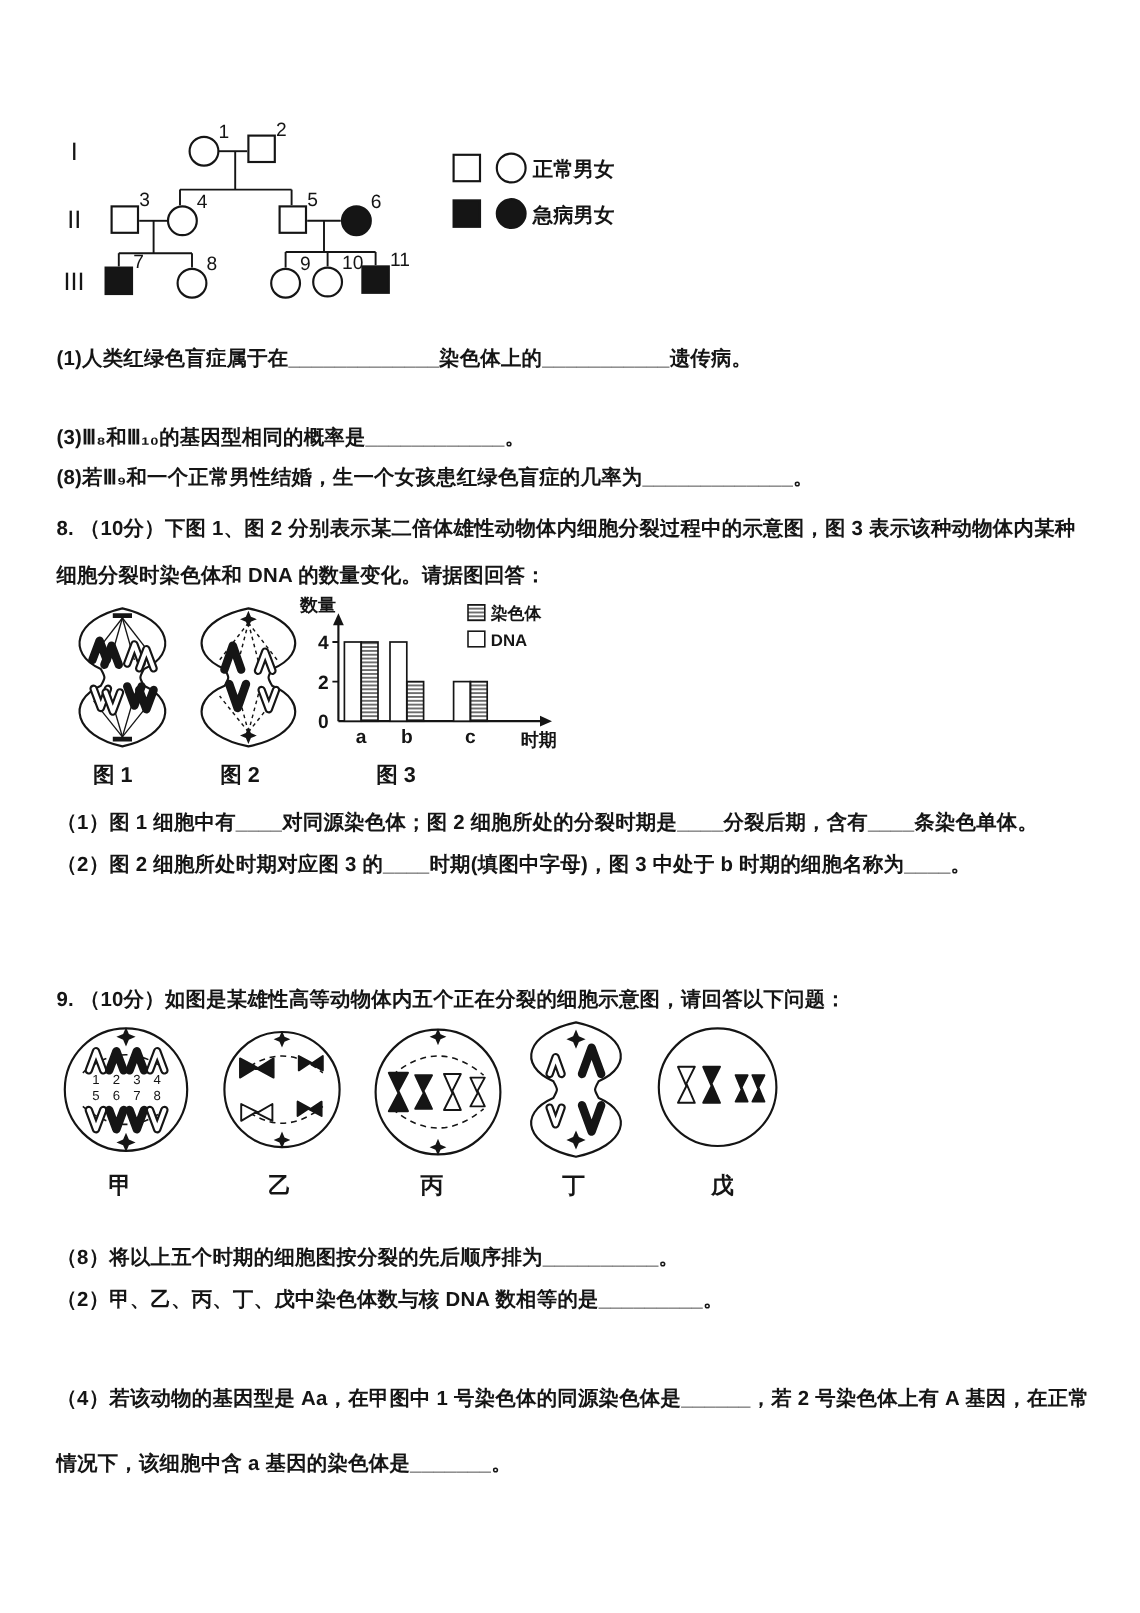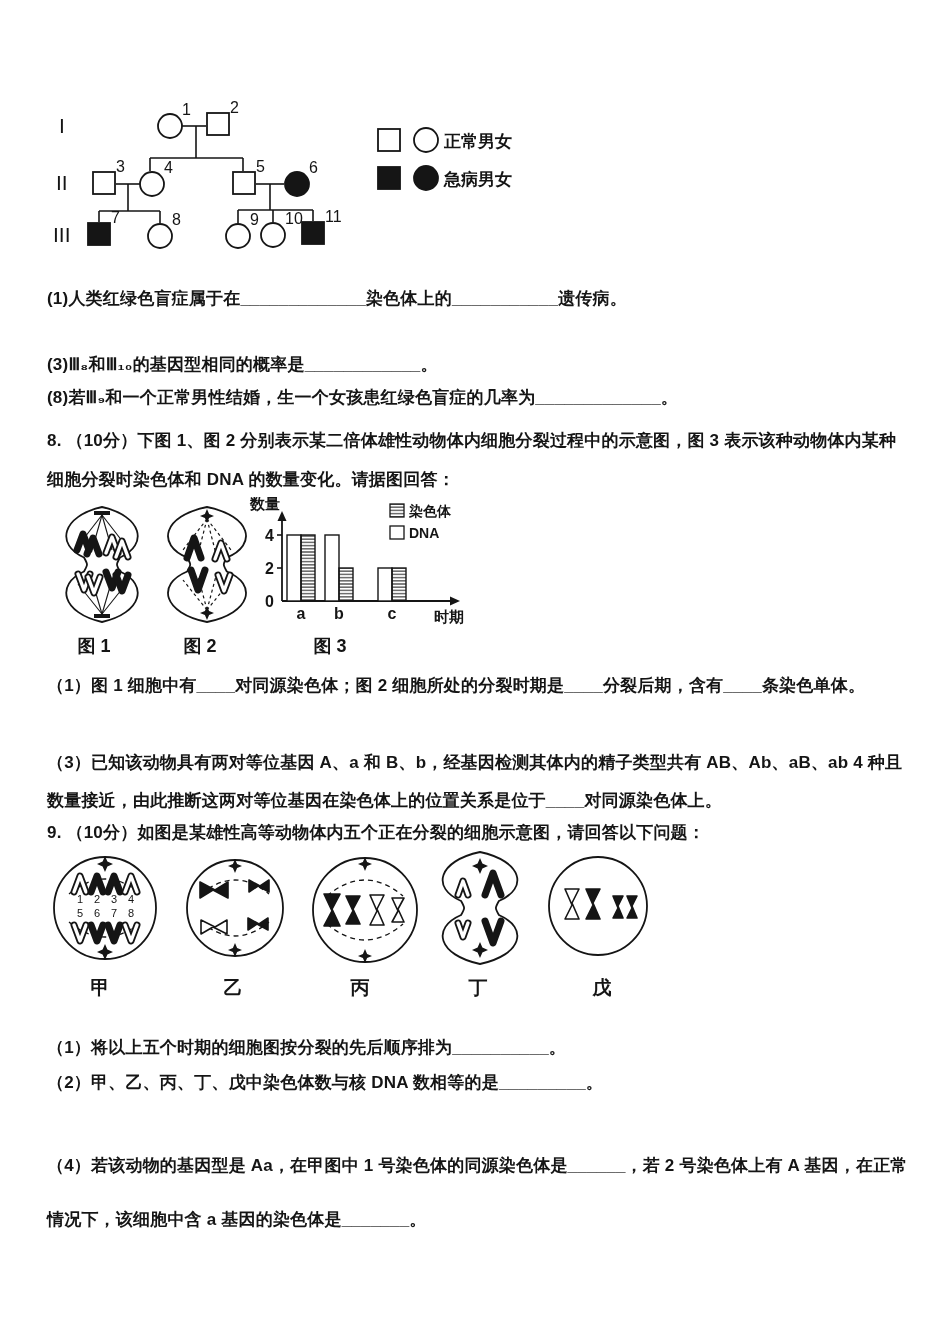--- a/index.html
+++ b/index.html
@@ -197,21 +197,21 @@
           <rect x="390" y="526" width="14" height="13" fill="#fff" stroke="#151515" stroke-width="1.3"></rect>
           <text x="409" y="538" font-size="14" font-weight="700" fill="#151515">DNA</text>
         </g>
         <text x="94" y="652" text-anchor="middle" font-size="18" font-weight="700" fill="#151515">图 1</text>
         <text x="200" y="652" text-anchor="middle" font-size="18" font-weight="700" fill="#151515">图 2</text>
         <text x="330" y="652" text-anchor="middle" font-size="18" font-weight="700" fill="#151515">图 3</text>
       </svg>
   </figure>
 
   <div class="tline" style="top:675px">（1）图 1 细胞中有____对同源染色体；图 2 细胞所处的分裂时期是____分裂后期，含有____条染色单体。</div>
-  <div class="tline wrap" style="top:744px">（3）已知该动物具有两对等位基因 A、a 和 B、b，经基因检测其体内的精子类型共有 AB、Ab、aB、ab 4 种且数量接近，由此推断这两对等位基因在染色体上的位置关系是位于____对同源染色体上。</div>
+  <div class="tline" style="top:710px">（2）图 2 细胞所处时期对应图 3 的____时期(填图中字母)，图 3 中处于 b 时期的细胞名称为____。</div>
 
   <div class="tline" style="top:822px">9. （10分）如图是某雄性高等动物体内五个正在分裂的细胞示意图，请回答以下问题：</div>
 
   <figure style="left:45px;top:848px">
     <svg id="q9fig-svg" width="660" height="160" viewBox="45 848 660 160">
         <g>
           <circle cx="105" cy="908" r="51" fill="#fff" stroke="#151515" stroke-width="1.8"></circle>
           <path d="M 105 856 L 107.4 861.6 L 113 864 L 107.4 866.4 L 105 872 L 102.6 866.4 L 97 864 L 102.6 861.6 Z" fill="#151515"></path>
           <path d="M 105 944 L 107.4 949.6 L 113 952 L 107.4 954.4 L 105 960 L 102.6 954.4 L 97 952 L 102.6 949.6 Z" fill="#151515"></path>
           <path d="M 69 894 Q 105 864 141 894" fill="none" stroke="#151515" stroke-width="1.3" stroke-dasharray="5 4"></path>
@@ -284,18 +284,18 @@
           <path d="M 627 896 L 637 896 L 632 906 L 637 918 L 627 918 L 632 908 Z" fill="#151515" stroke="#151515" stroke-width="1.6" stroke-linejoin="round"></path>
         </g>
         <text x="100" y="994" text-anchor="middle" font-size="19" font-weight="700" fill="#151515">甲</text>
         <text x="233" y="994" text-anchor="middle" font-size="19" font-weight="700" fill="#151515">乙</text>
         <text x="360" y="994" text-anchor="middle" font-size="19" font-weight="700" fill="#151515">丙</text>
         <text x="478" y="994" text-anchor="middle" font-size="19" font-weight="700" fill="#151515">丁</text>
         <text x="602" y="994" text-anchor="middle" font-size="19" font-weight="700" fill="#151515">戊</text>
       </svg>
   </figure>
 
-  <div class="tline" style="top:1037px">（1）将以上五个时期的细胞图按分裂的先后顺序排为__________。</div>
+  <div class="tline" style="top:1037px">（8）将以上五个时期的细胞图按分裂的先后顺序排为__________。</div>
   <div class="tline" style="top:1072px">（2）甲、乙、丙、丁、戊中染色体数与核 DNA 数相等的是_________。</div>
   <div class="tline wrap" style="top:1139px;line-height:54px">（4）若该动物的基因型是 Aa，在甲图中 1 号染色体的同源染色体是______，若 2 号染色体上有 A 基因，在正常情况下，该细胞中含 a 基因的染色体是_______。</div>
 
 
 </div>
 
 </body></html>

